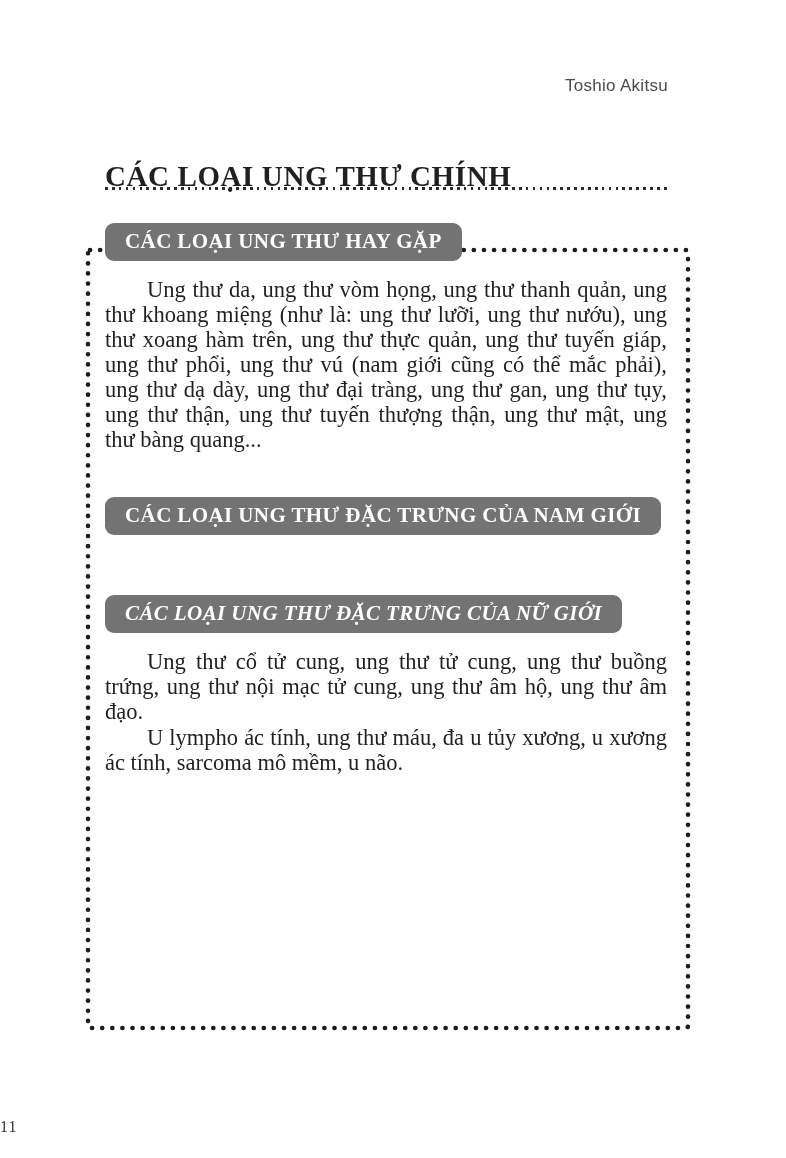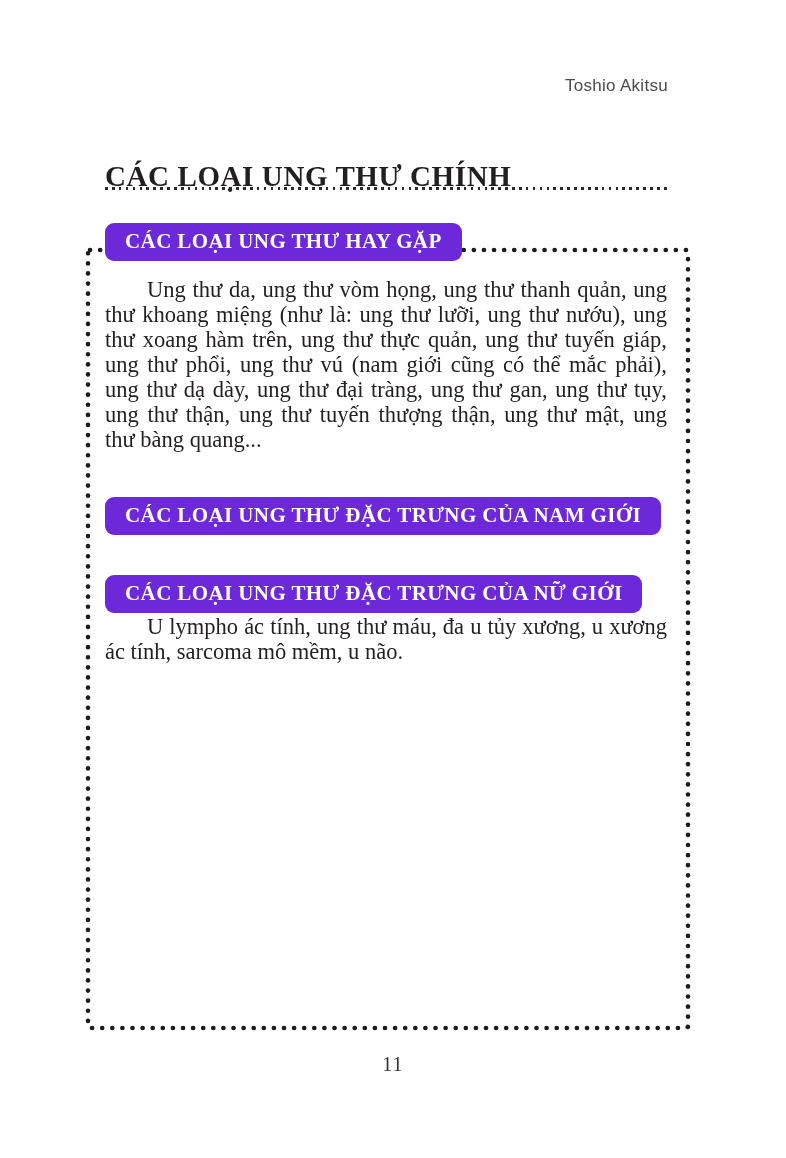--- a/index.html
+++ b/index.html
@@ -65,57 +65,57 @@
   }
 
   .box-inner {
     position: relative;
     padding: 0 24px 0 20px;
   }
 
   .badge-row { line-height: 0; }
   .badge {
     display: inline-block;
-    background: #6d28d9;
+    background: #737373;
     color: #ffffff;
     font-family: "Liberation Serif", "DejaVu Serif", serif;
     font-weight: bold;
     font-size: 21px;
     line-height: 23px;
     letter-spacing: 0.4px;
     padding: 7px 20px 8px 20px;
     border-radius: 9px;
     white-space: nowrap;
   }
 
   .badge-row-1 { margin-top: -24px; }
   .badge-row-2 { margin-top: 45px; }
-  .badge-row-3 { margin-top: 40px; }
+  .badge-row-3 { margin-top: 60px; font-style: italic; }
   .badge-row-4 { margin-top: 37px; }
 
   .body-para {
     margin: 0;
     font-size: 22.5px;
     line-height: 25px;
     text-align: justify;
     text-indent: 42px;
     color: #231f20;
   }
   .para-1 { margin-top: 16px; }
   .para-2 { margin-top: 16px; }
   .para-3 { margin-top: 16px; }
   .para-4 { margin-top: 1px; }
 
   .page-number {
     position: absolute;
     left: 0;
-    top: 1053px;
+    top: 1118px;
     width: 100%;
-    text-align: center;
-    font-size: 20px;
+    text-align: left;
+    font-size: 16px;
     color: #333333;
     letter-spacing: 1px;
   }
 </style>
 </head>
 <body>
 
 <div class="author">Toshio Akitsu</div>
 
 <h1 class="page-title">CÁC LOẠI UNG THƯ CHÍNH</h1>
@@ -134,19 +134,20 @@
     </div>
     <p class="body-para para-1">Ung thư da, ung thư vòm họng, ung thư thanh quản, ung thư khoang miệng (như là: ung thư lưỡi, ung thư nướu), ung thư xoang hàm trên, ung thư thực quản, ung thư tuyến giáp, ung thư phổi, ung thư vú (nam giới cũng có thể mắc phải), ung thư dạ dày, ung thư đại tràng, ung thư gan, ung thư tụy, ung thư thận, ung thư tuyến thượng thận, ung thư mật, ung thư bàng quang...</p>
 
     <div class="badge-row badge-row-2">
       <span class="badge">CÁC LOẠI UNG THƯ ĐẶC TRƯNG CỦA NAM GIỚI</span>
     </div>
 
     <div class="badge-row badge-row-3">
       <span class="badge">CÁC LOẠI UNG THƯ ĐẶC TRƯNG CỦA NỮ GIỚI</span>
     </div>
+    <p class="body-para para-3">Ung thư cổ tử cung, ung thư tử cung, ung thư buồng trứng, ung thư nội mạc tử cung, ung thư âm hộ, ung thư âm đạo.</p>
 
     <p class="body-para para-4">U lympho ác tính, ung thư máu, đa u tủy xương, u xương ác tính, sarcoma mô mềm, u não.</p>
 
   </div>
 </div>
 
 <div class="page-number">11</div>
 
 </body></html>

